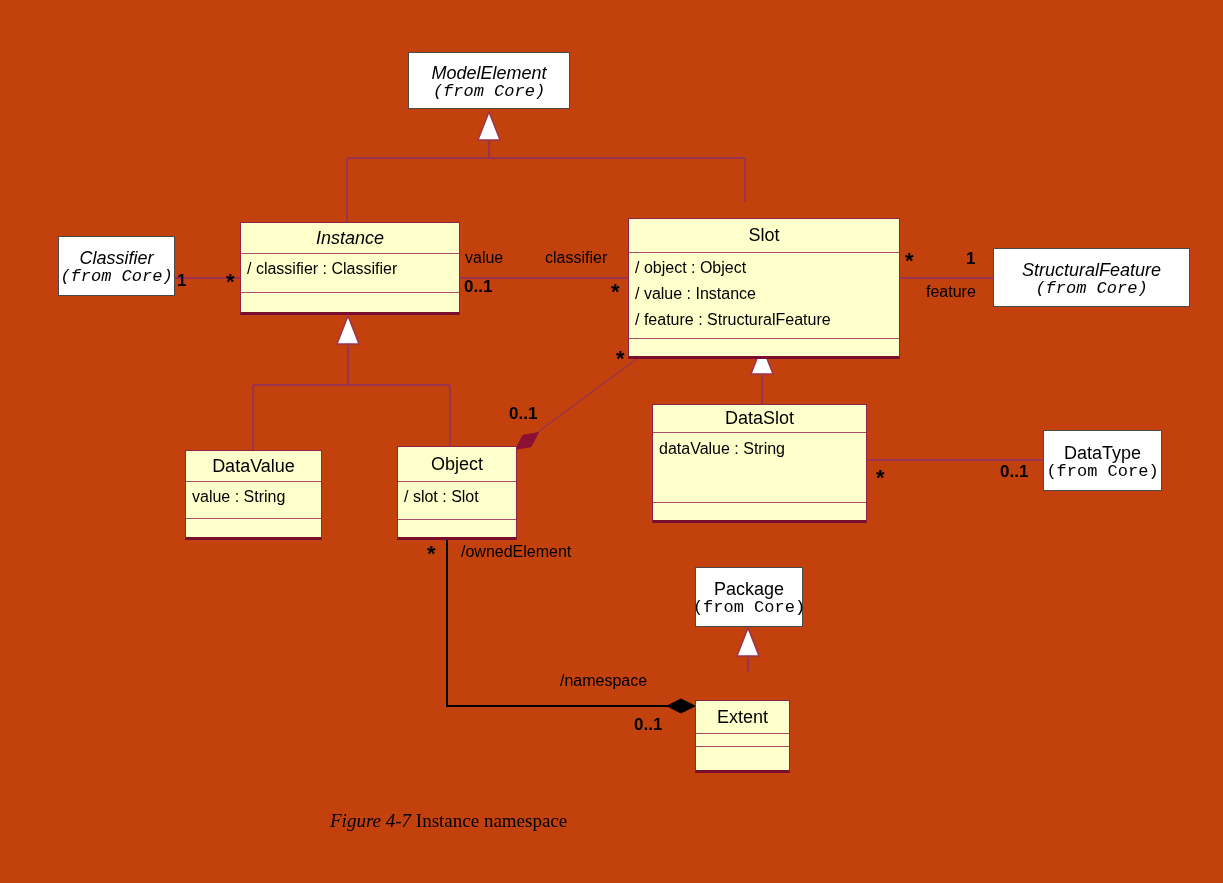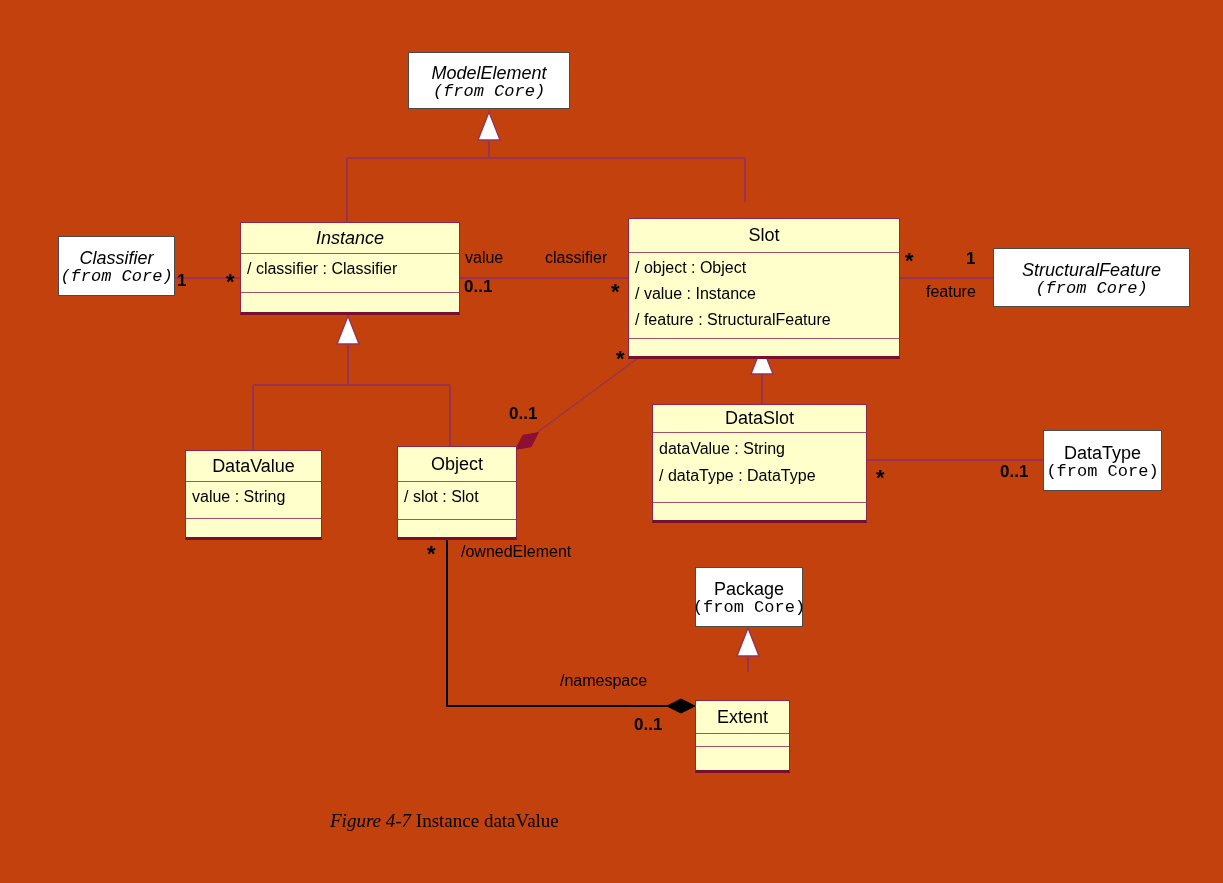--- a/index.html
+++ b/index.html
@@ -156,21 +156,20 @@
     <div class="cls-attrs" style="height:38px;">
       <div>/ slot : Slot</div>
     </div>
     <div class="cls-ops"></div>
   </div>
 
   <div class="cls" style="left:652px; top:404px; width:215px; height:119px;">
     <div class="cls-title" style="height:28px;">DataSlot</div>
     <div class="cls-attrs" style="height:70px; line-height:27px;">
       <div>dataValue : String</div>
-      <div>/ dataType : DataType</div>
     </div>
     <div class="cls-ops"></div>
   </div>
 
   <div class="cls" style="left:695px; top:700px; width:95px; height:73px;">
     <div class="cls-title" style="height:33px;">Extent</div>
     <div class="cls-attrs" style="height:13px; padding:0;"></div>
     <div class="cls-ops"></div>
   </div>
 
@@ -191,16 +190,16 @@
 
   <div class="lbl mult star" style="left:876px; top:468px;">*</div>
   <div class="lbl mult" style="left:1000px; top:462px;">0..1</div>
 
   <div class="lbl mult star" style="left:427px; top:544px;">*</div>
   <div class="lbl role" style="left:461px; top:543px;">/ownedElement</div>
   <div class="lbl role" style="left:560px; top:672px;">/namespace</div>
   <div class="lbl mult" style="left:634px; top:715px;">0..1</div>
 
   <div class="caption">
-    <span class="cap-label">Figure 4-7</span><span> Instance dataValue</span>
+    <span class="cap-label">Figure 4-7</span><span> Instance namespace</span>
   </div>
 
 </div>
 
 </body></html>

